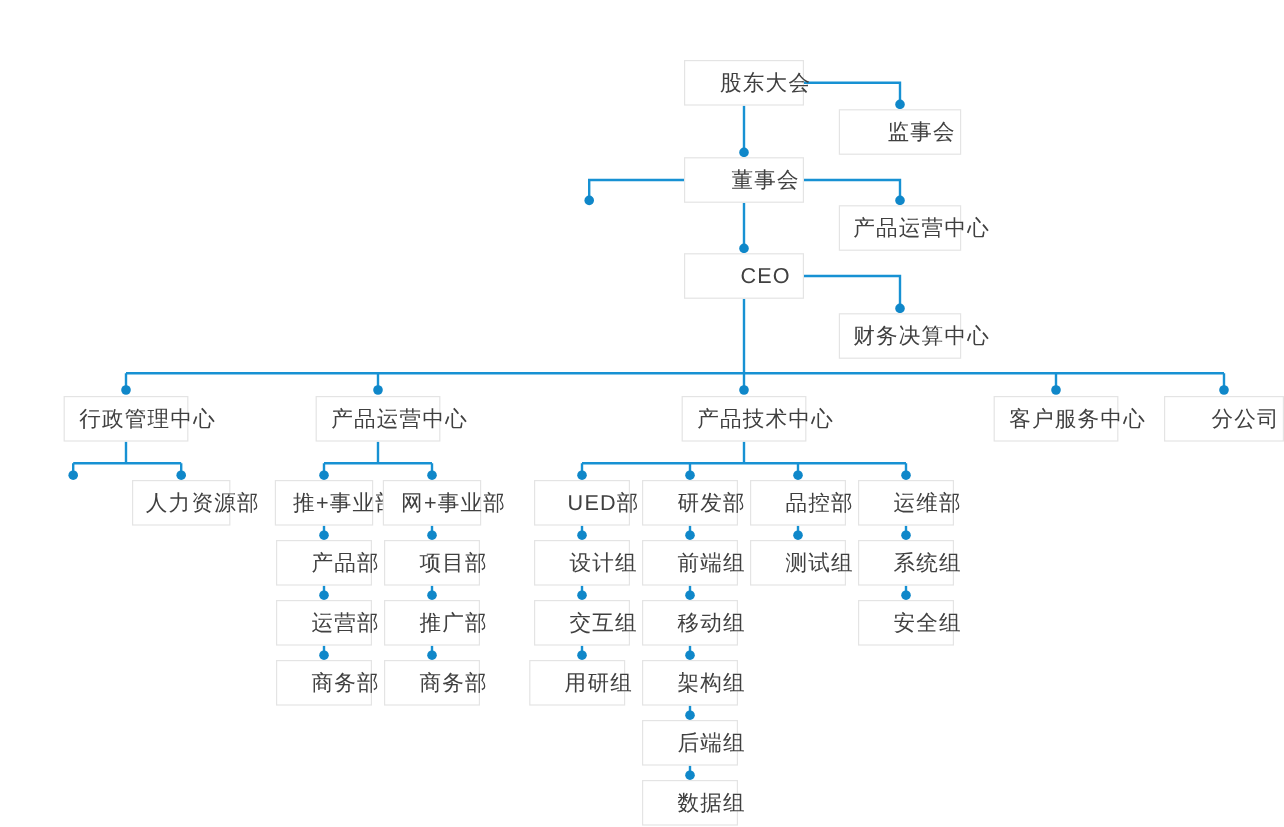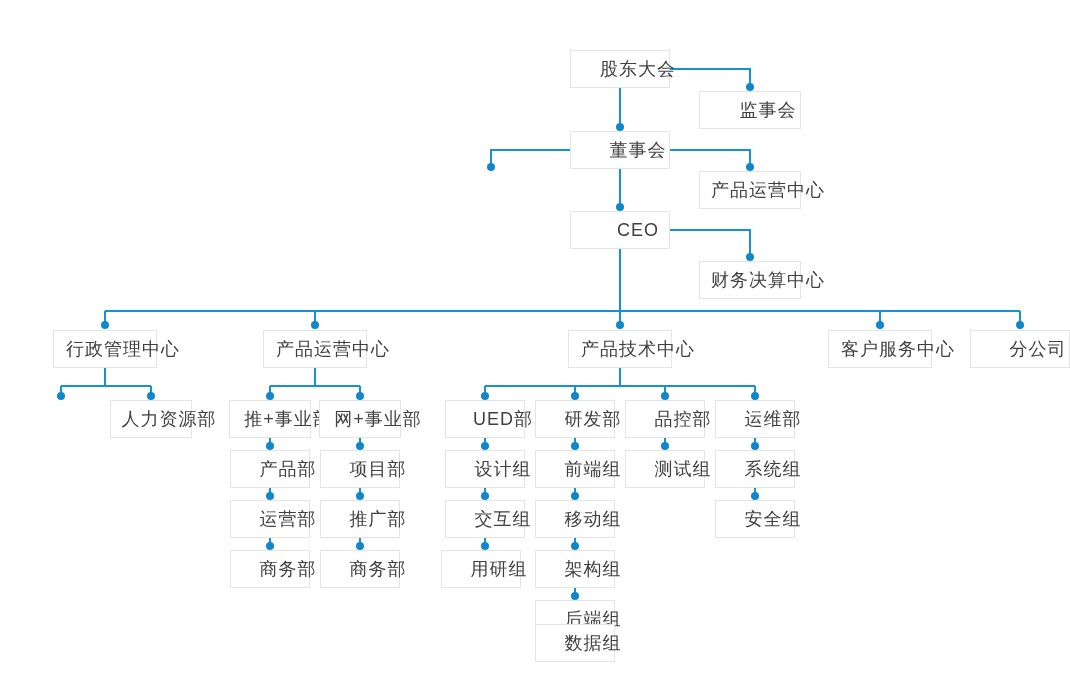--- a/index.html
+++ b/index.html
@@ -162,15 +162,15 @@
   <div class="node" style="left:445px;top:500px;width:80px">交互组</div>
   <div class="node" style="left:535px;top:500px;width:80px">移动组</div>
   <div class="node" style="left:715px;top:500px;width:80px">安全组</div>
 
   <div class="node" style="left:230px;top:550px;width:80px">商务部</div>
   <div class="node" style="left:320px;top:550px;width:80px">商务部</div>
   <div class="node" style="left:441px;top:550px;width:80px">用研组</div>
   <div class="node" style="left:535px;top:550px;width:80px">架构组</div>
 
   <div class="node" style="left:535px;top:600px;width:80px">后端组</div>
-  <div class="node" style="left:535px;top:624px;width:80px">数据组</div>
+  <div class="node" style="left:535px;top:650px;width:80px">数据组</div>
 
 </div>
 
 </body></html>

